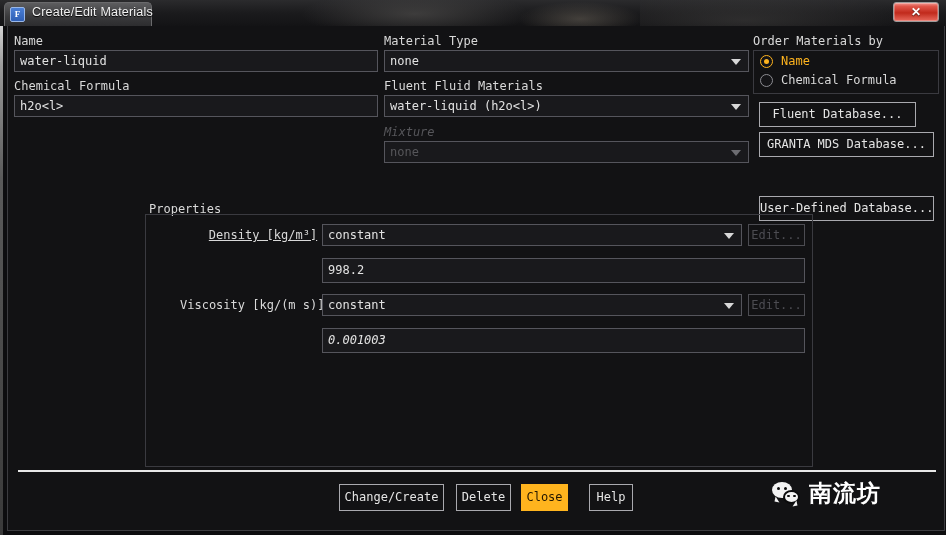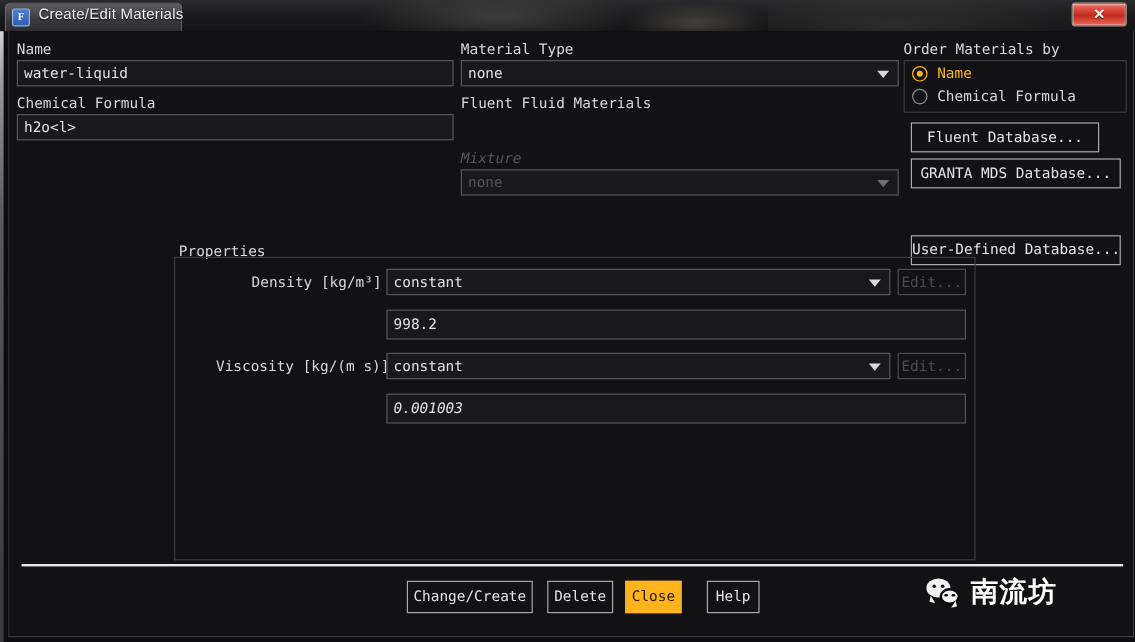--- a/index.html
+++ b/index.html
@@ -250,20 +250,24 @@
       <div class="lbl" style="position:absolute;left:6px;top:53px;">Chemical Formula</div>
       <div class="field" style="position:absolute;left:6px;top:69px;width:364px;">h2o&lt;l&gt;</div>
 
       <div class="lbl" style="position:absolute;left:376px;top:8px;">Material Type</div>
       <div class="combo" style="position:absolute;left:376px;top:24px;width:365px;">
         <span>none</span>
         <span class="caret"></span>
       </div>
 
       <div class="lbl" style="position:absolute;left:376px;top:53px;">Fluent Fluid Materials</div>
+      <div class="combo" style="position:absolute;left:376px;top:69px;width:365px;">
+        <span>water-liquid (h2o&lt;l&gt;)</span>
+        <span class="caret"></span>
+      </div>
 
       <div class="lbl dim" style="position:absolute;left:376px;top:99px;">Mixture</div>
       <div class="combo disabled" style="position:absolute;left:376px;top:115px;width:365px;">
         <span>none</span>
         <span class="caret dim"></span>
       </div>
 
       <div class="lbl" style="position:absolute;left:745px;top:8px;">Order Materials by</div>
       <div class="groupbox" style="left:745px;top:24px;width:186px;height:44px;"></div>
 
@@ -276,21 +280,21 @@
         <span class="radio-label">Chemical Formula</span>
       </div>
 
       <div class="btn" style="position:absolute;left:751px;top:76px;width:157px;height:25px;line-height:23px;">Fluent Database...</div>
       <div class="btn" style="position:absolute;left:751px;top:106px;width:175px;height:25px;line-height:23px;">GRANTA MDS Database...</div>
       <div class="btn" style="position:absolute;left:751px;top:136px;width:175px;height:25px;line-height:23px;margin-top:34px;">User-Defined Database...</div>
 
       <div class="group-title" style="left:137px;top:176px;">Properties</div>
       <div class="groupbox" style="left:137px;top:188px;width:668px;height:253px;"></div>
 
-      <div class="lbl" style="position:absolute;left:200px;top:202px;text-align:right;width:110px;">Density [kg/m³]</div>
+      <div class="lbl" style="position:absolute;left:200px;top:202px;text-align:center;width:110px;text-decoration:underline;">Density [kg/m³]</div>
       <div class="combo" style="position:absolute;left:314px;top:198px;width:420px;">
         <span>constant</span>
         <span class="caret"></span>
       </div>
       <div class="btn disabled" style="position:absolute;left:740px;top:198px;width:57px;height:22px;line-height:20px;">Edit...</div>
       <div class="field" style="position:absolute;left:314px;top:232px;width:483px;height:25px;line-height:23px;">998.2</div>
 
       <div class="lbl" style="position:absolute;left:172px;top:272px;text-align:right;width:138px;">Viscosity [kg/(m s)]</div>
       <div class="combo" style="position:absolute;left:314px;top:268px;width:420px;">
         <span>constant</span>

